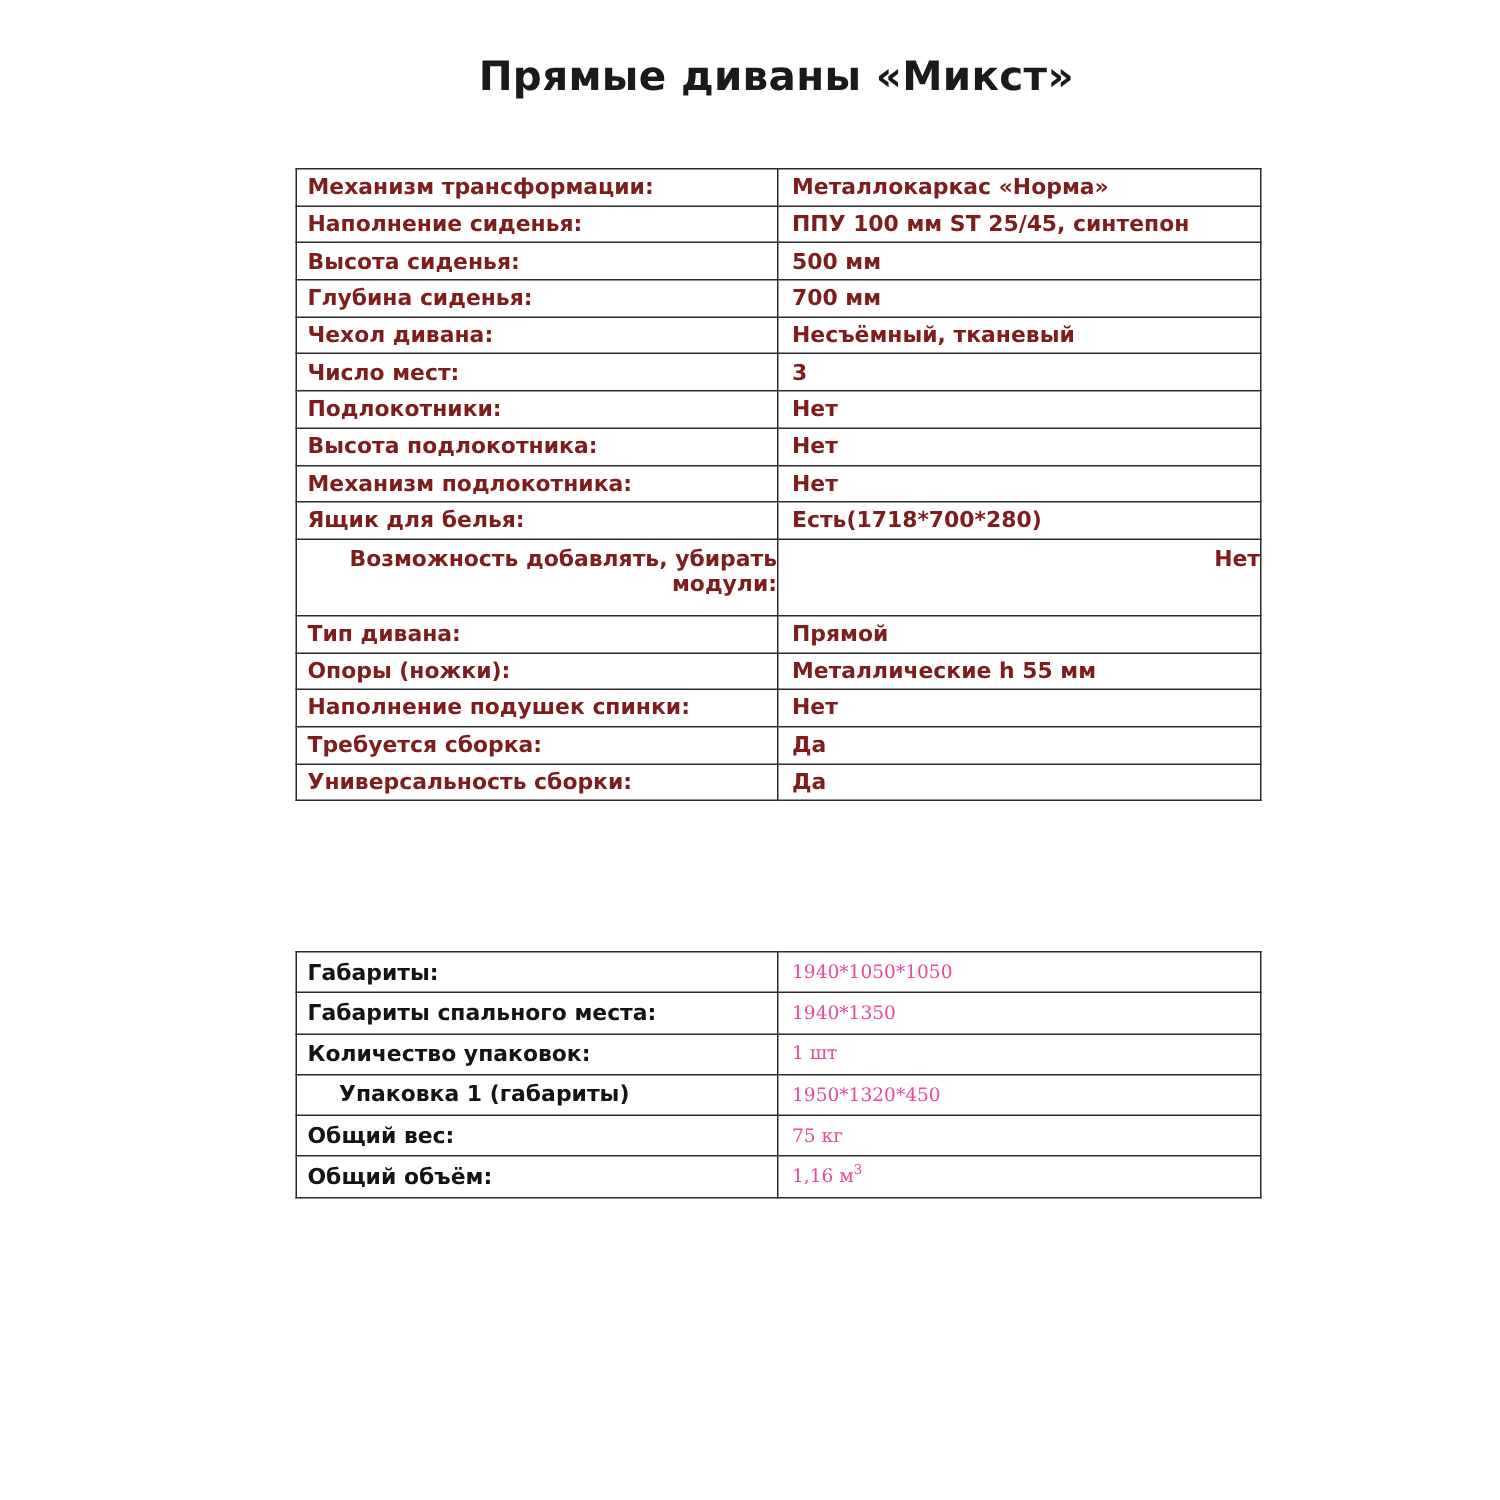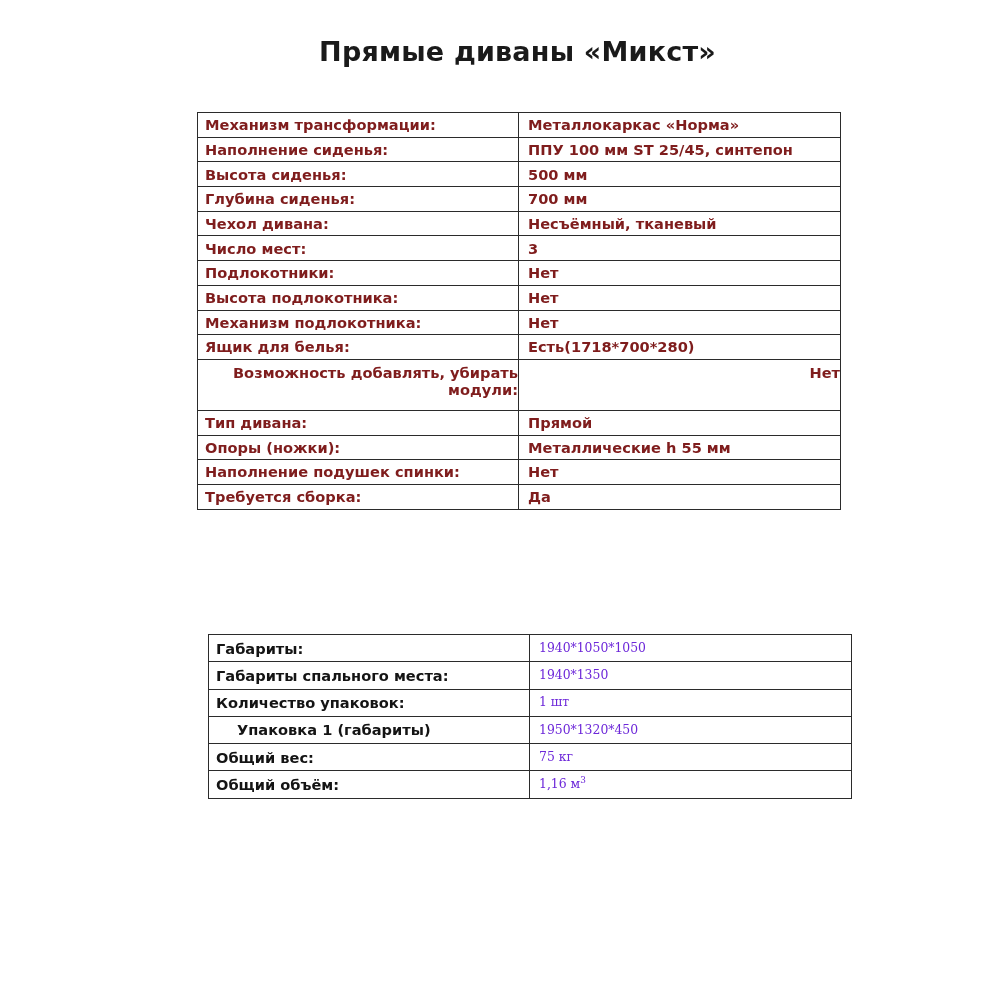--- a/index.html
+++ b/index.html
@@ -79,38 +79,38 @@
     vertical-align: top;
     padding-top: 4px;
     text-align: right;
   }
   #table-features tr.tall-row td.value-cell {
     vertical-align: top;
   }
 
   
   #table-dimensions {
-    left: 208px;
+    left: 197px;
     top: 634px;
     width: 643px;
     padding-left: 22px;
   }
   #table-dimensions td {
     height: 26.3px;
     font-size: 14.6px;
     font-weight: 600;
     line-height: 1.18;
     color: #141414;
   }
   #table-dimensions td.value-cell {
     font-family: "DejaVu Serif", "Liberation Serif", serif;
     font-size: 12.4px;
     font-weight: 400;
     padding-left: 9px;
-    color: #6d28d9;
+    color: #ec4899;
   }
   #table-dimensions td.label-indent {
     padding-left: 28px;
   }
   .sup-unit { font-size: 0.72em; vertical-align: super; line-height: 0; }
 </style>
 </head>
 <body>
 
 <div class="page">
@@ -176,20 +176,24 @@
           <td class="value-cell">Металлические h 55 мм</td>
         </tr>
         <tr>
           <td class="label-cell">Наполнение подушек спинки:</td>
           <td class="value-cell">Нет</td>
         </tr>
         <tr>
           <td class="label-cell">Требуется сборка:</td>
           <td class="value-cell">Да</td>
         </tr>
+        <tr>
+          <td class="label-cell">Универсальность сборки:</td>
+          <td class="value-cell">Да</td>
+        </tr>
       </tbody>
   </table>
 
   <table class="spec-table" id="table-dimensions">
     <colgroup>
       <col class="col-label">
         <col class="col-value">
     </colgroup>
     <tbody>
         <tr>

